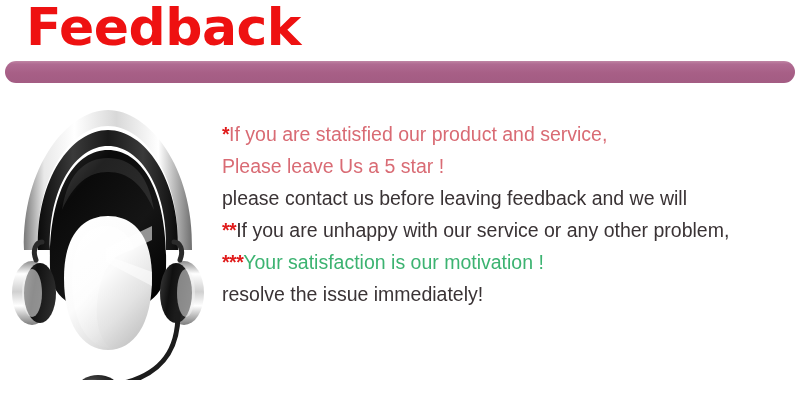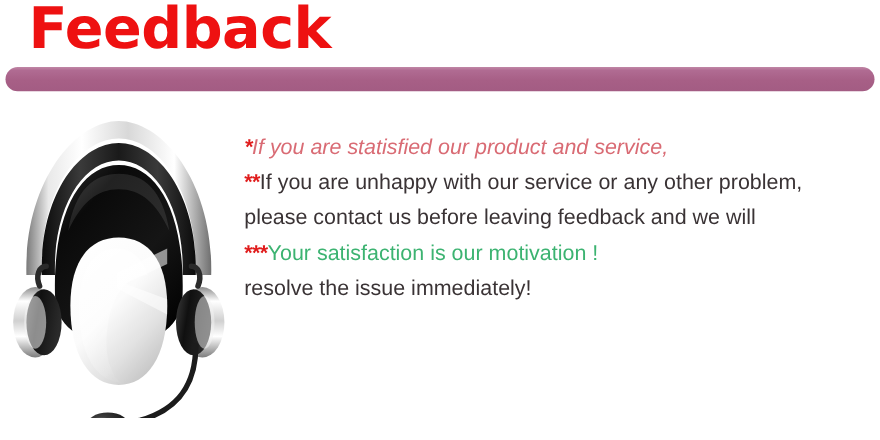--- a/index.html
+++ b/index.html
@@ -62,21 +62,21 @@
     left: 222px;
     top: 118px;
     width: 566px;
   }
   .msg-line {
     font-size: 19.5px;
     line-height: 32px;
     white-space: nowrap;
     font-weight: 400;
   }
-  .tone-soft-red { color: #d96b74; font-style: italic; }
+  .tone-soft-red { color: #d96b74; }
   .tone-dark     { color: #3a3335; }
   .tone-green    { color: #3cb371; }
   .star {
     color: #e01b1b;
     font-weight: 700;
     letter-spacing: -0.5px;
   }
 </style>
 </head>
 <body>
@@ -180,29 +180,32 @@
       <ellipse cx="90" cy="283" rx="8" ry="4" fill="#5c5c5c" opacity="0.45"></ellipse>
     </svg>
   </div>
 
   <div id="message-block">
 
     <div class="msg-line tone-soft-red">
       <span class="star">*</span><span>If you are statisfied our product and service,</span>
     </div>
 
+    <div class="msg-line tone-soft-red">
+      <span class="star"></span><span>Please leave Us a 5 star !</span>
+    </div>
+
+    <div class="msg-line tone-dark">
+      <span class="star"></span><span>please contact us before leaving feedback and we will</span>
+    </div>
 
     <div class="msg-line tone-dark">
       <span class="star">**</span><span>If you are unhappy with our service or any other problem,</span>
     </div>
 
-    <div class="msg-line tone-dark">
-      <span class="star"></span><span>please contact us before leaving feedback and we will</span>
-    </div>
-
     <div class="msg-line tone-green">
       <span class="star">***</span><span>Your satisfaction is our motivation !</span>
     </div>
 
     <div class="msg-line tone-dark">
       <span class="star"></span><span>resolve the issue immediately!</span>
     </div>
 
   </div>
 

